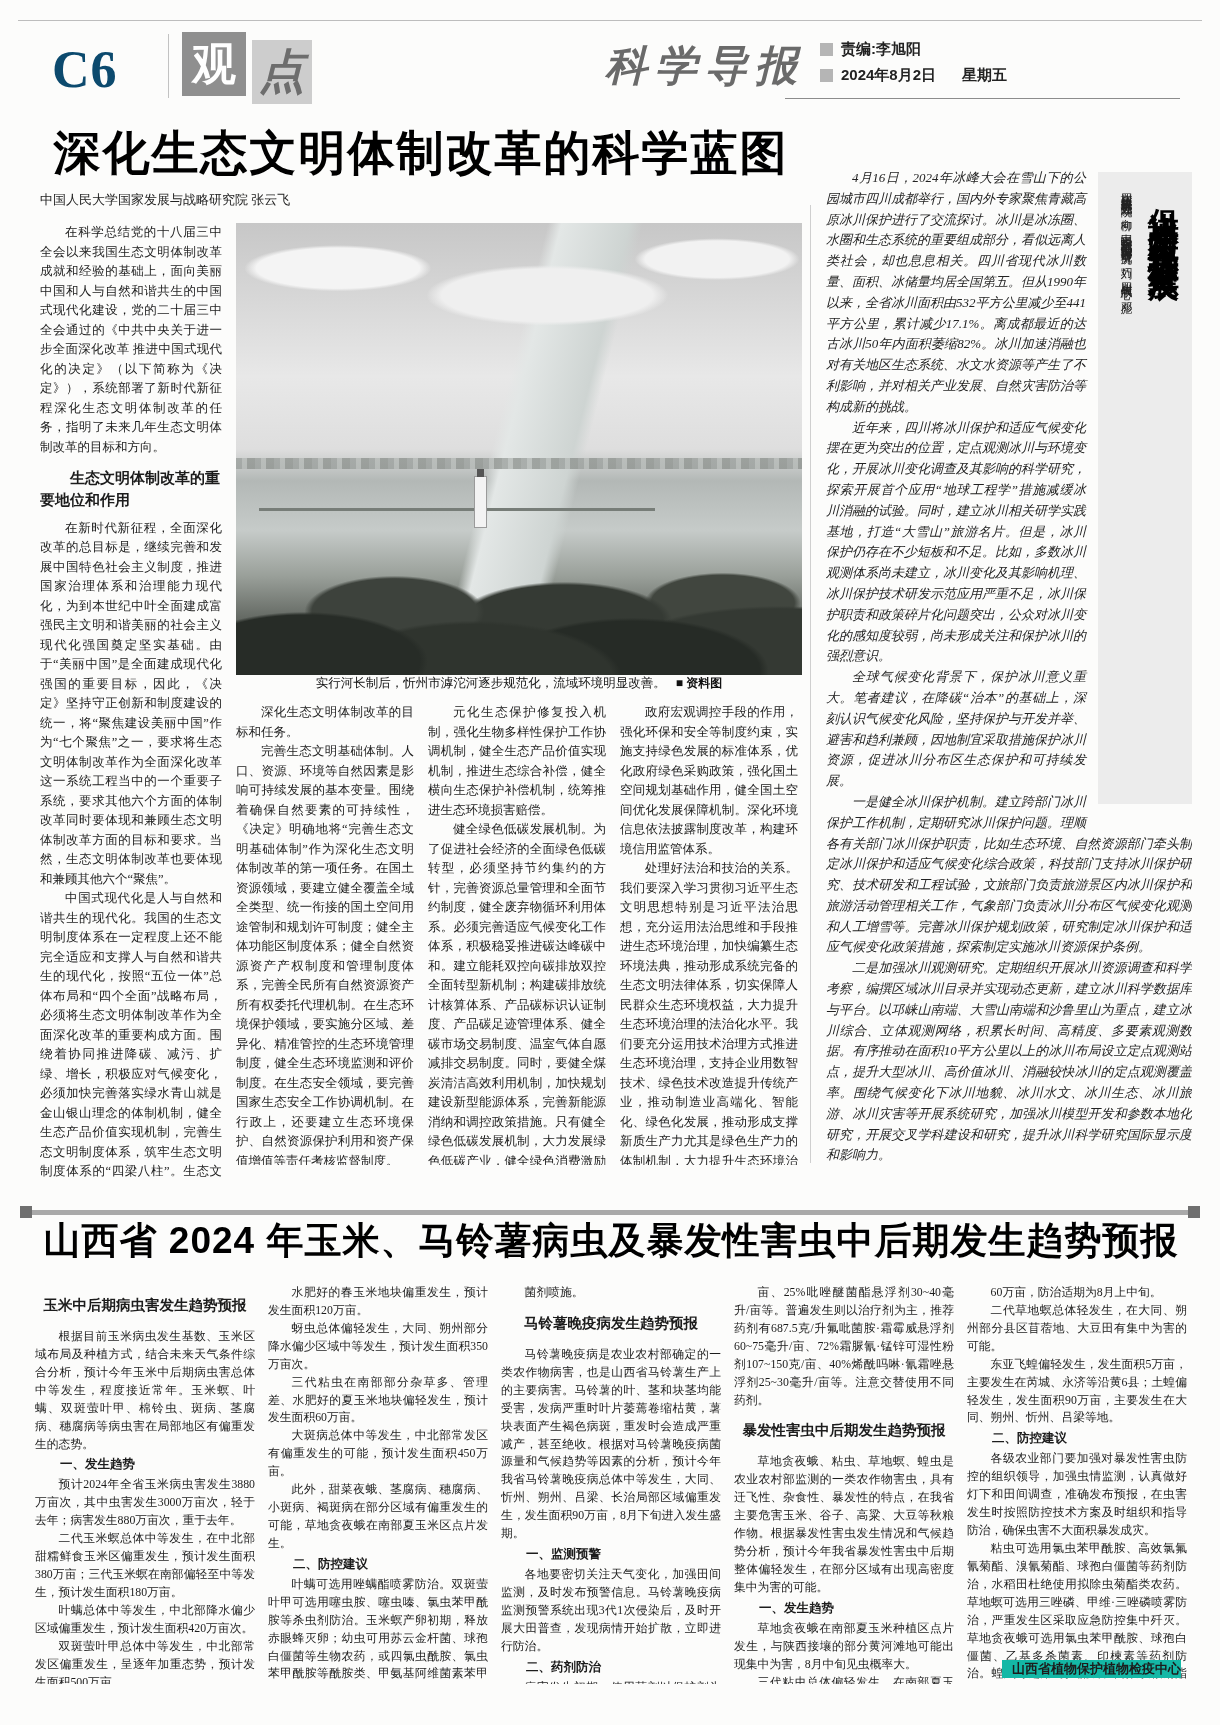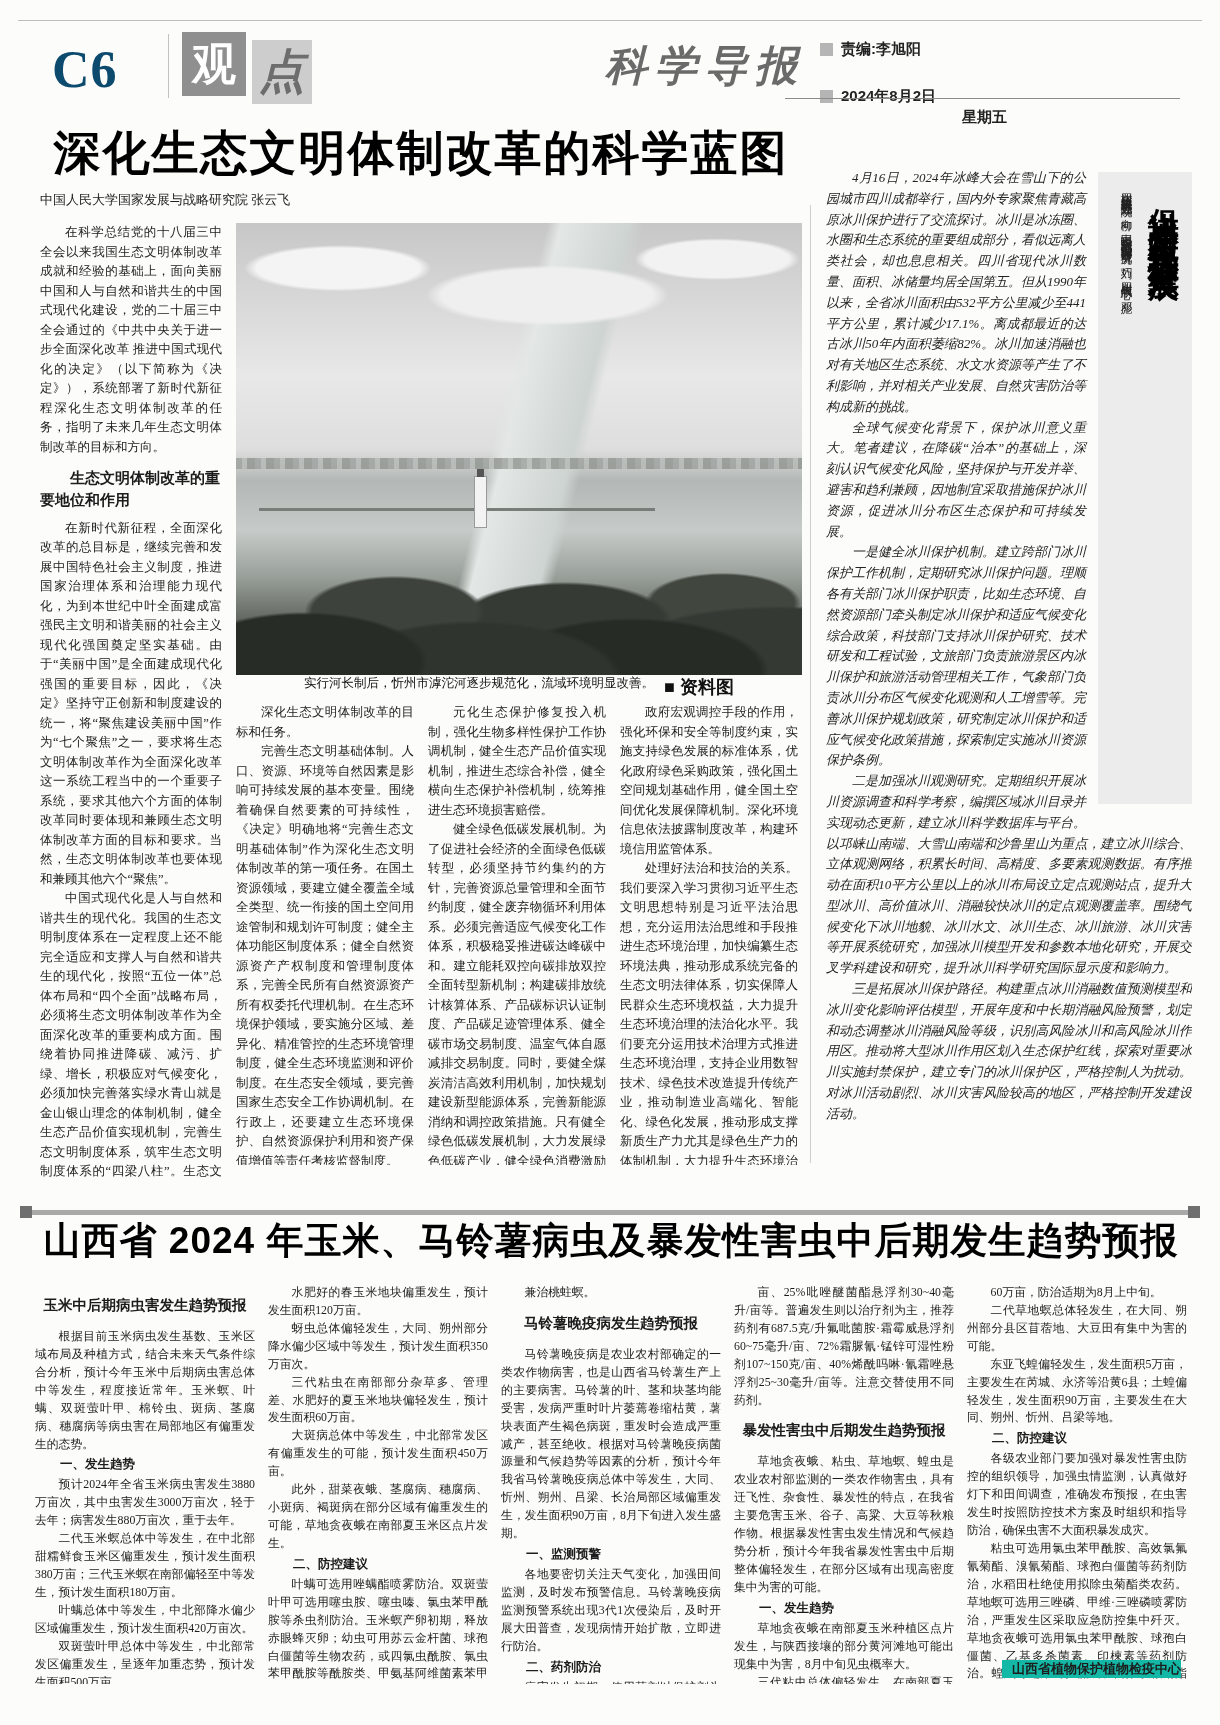--- a/index.html
+++ b/index.html
@@ -16,21 +16,21 @@
              display:flex;align-items:center;justify-content:center;}
   .logo-dian{position:absolute;left:212px;top:8px;width:60px;height:64px;background:#cdcdcd;
              color:#6d6d6d;font-style:italic;font-weight:bold;font-size:46px;
              display:flex;align-items:center;justify-content:center;font-family:"DejaVu Serif",serif;}
   .masthead{position:absolute;right:385px;top:6px;font-style:italic;font-weight:bold;
             font-size:42px;color:#6a6a6a;letter-spacing:8px;font-family:"DejaVu Serif",serif;}
   .hdr-right{position:absolute;right:10px;top:8px;width:360px;font-family:"Liberation Sans",sans-serif;
              font-size:15px;color:#222;}
   .hdr-right .row{display:flex;align-items:center;margin-bottom:7px;font-weight:bold;}
   .sq{display:inline-block;width:13px;height:13px;background:#b5b5b5;margin-right:8px;flex:0 0 aupx;}
-  .weekday{margin-left:26px;margin-top:42px;}
+  .weekday{margin-left:26px;}
   .hdr-underline{position:absolute;right:10px;top:66px;width:395px;height:1px;background:#8c8c8c;}
   
   .main{position:absolute;top:112px;left:40px;width:762px;}
   .main-title{font-family:"Liberation Sans",sans-serif;font-weight:900;font-size:47px;
               text-align:center;letter-spacing:2px;color:#000;margin:10px 0 6px 0;}
   .main-byline{text-align:left;font-size:13px;color:#222;margin-bottom:14px;}
   .main-body{display:flex;gap:14px;}
   .mcol{width:182px;flex:0 0 182px;font-size:12.5px;line-height:1.56;text-align:justify;overflow:hidden;}
   .mcol.first{height:960px;}
   .right-part{flex:1;display:flex;flex-direction:column;}
@@ -47,21 +47,21 @@
     radial-gradient(ellipse 130px 50px at 86% 84%, #41463f 55%, transparent 60%),
     linear-gradient(104deg, transparent 46%, #e3e7e6 48%, #ced4d2 58%, transparent 60%),
     linear-gradient(180deg,#c7c7c7 0%,#e8e8e8 34%,#dedede 50%,#b3b8b6 57%,#c6cbc9 68%,#9aa09a 78%,#565b55 90%,#383d38 100%);}
   .skyline{position:absolute;top:52%;left:0;right:0;height:11px;opacity:.75;
            background:repeating-linear-gradient(90deg,#989d9a 0 6px,#b2b7b4 6px 11px,#8b908c 11px 19px);}
   .bridge{position:absolute;top:63%;left:4%;width:70%;height:3px;background:#777d78;}
   .tower{position:absolute;left:42%;top:56%;width:11px;height:50px;background:#f3f3f3;border:1px solid #9a9a9a;}
   .tower:before{content:"";position:absolute;top:-8px;left:2px;width:7px;height:8px;background:#555;}
   .caption{height:26px;display:flex;justify-content:center;
            font-size:12.5px;color:#111;gap:10px;}
-  .caption .credit{font-family:"Liberation Sans",sans-serif;font-weight:bold;font-size:18px;}
+  .caption .credit{font-family:"Liberation Sans",sans-serif;font-weight:bold;font-size:12px;}
   .sub-cols{display:flex;gap:14px;height:462px;margin-top:2px;}
   .mcol.sub{width:178px;flex:0 0 178px;height:462px;}
   
   .t-p{margin:0;text-indent:2em;}
   .t-h{margin:10px 0 8px 0;font-family:"Liberation Sans",sans-serif;font-weight:bold;
        font-size:15px;text-indent:2em;line-height:1.45;text-align:left;}
   .t-ch{margin:10px 0 12px 0;font-family:"Liberation Sans",sans-serif;font-weight:bold;
         font-size:14.5px;text-align:center;text-indent:0;}
   .t-hb{margin:2px 0;font-family:"Liberation Sans",sans-serif;font-weight:bold;
         font-size:12.5px;text-indent:2em;text-align:left;}
@@ -156,20 +156,21 @@
   </div>
 
   <div class="vrule"></div>
   <div class="sidebar">
     <div class="side-titleblock">
       <div class="v-title">促进冰川分布区生态保护和可持续发展</div>
       <div class="v-authors">四川省环境政策研究与规划院 向柳 中国科学院水利部成都山地灾害与环境研究所 刘巧 四川省气候中心 邓彪</div>
     </div>
     <div>
         <p class="t-p">4月16日，2024年冰峰大会在雪山下的公园城市四川成都举行，国内外专家聚焦青藏高原冰川保护进行了交流探讨。冰川是冰冻圈、水圈和生态系统的重要组成部分，看似远离人类社会，却也息息相关。四川省现代冰川数量、面积、冰储量均居全国第五。但从1990年以来，全省冰川面积由532平方公里减少至441平方公里，累计减少17.1%。离成都最近的达古冰川50年内面积萎缩82%。冰川加速消融也对有关地区生态系统、水文水资源等产生了不利影响，并对相关产业发展、自然灾害防治等构成新的挑战。</p>
+        <p class="t-p">近年来，四川将冰川保护和适应气候变化摆在更为突出的位置，定点观测冰川与环境变化，开展冰川变化调查及其影响的科学研究，探索开展首个应用“地球工程学”措施减缓冰川消融的试验。同时，建立冰川相关研学实践基地，打造“大雪山”旅游名片。但是，冰川保护仍存在不少短板和不足。比如，多数冰川观测体系尚未建立，冰川变化及其影响机理、冰川保护技术研发示范应用严重不足，冰川保护职责和政策碎片化问题突出，公众对冰川变化的感知度较弱，尚未形成关注和保护冰川的强烈意识。</p>
         <p class="t-p">全球气候变化背景下，保护冰川意义重大。笔者建议，在降碳“治本”的基础上，深刻认识气候变化风险，坚持保护与开发并举、避害和趋利兼顾，因地制宜采取措施保护冰川资源，促进冰川分布区生态保护和可持续发展。</p>
         <p class="t-p">一是健全冰川保护机制。建立跨部门冰川保护工作机制，定期研究冰川保护问题。理顺各有关部门冰川保护职责，比如生态环境、自然资源部门牵头制定冰川保护和适应气候变化综合政策，科技部门支持冰川保护研究、技术研发和工程试验，文旅部门负责旅游景区内冰川保护和旅游活动管理相关工作，气象部门负责冰川分布区气候变化观测和人工增雪等。完善冰川保护规划政策，研究制定冰川保护和适应气候变化政策措施，探索制定实施冰川资源保护条例。</p>
         <p class="t-p">二是加强冰川观测研究。定期组织开展冰川资源调查和科学考察，编撰区域冰川目录并实现动态更新，建立冰川科学数据库与平台。以邛崃山南端、大雪山南端和沙鲁里山为重点，建立冰川综合、立体观测网络，积累长时间、高精度、多要素观测数据。有序推动在面积10平方公里以上的冰川布局设立定点观测站点，提升大型冰川、高价值冰川、消融较快冰川的定点观测覆盖率。围绕气候变化下冰川地貌、冰川水文、冰川生态、冰川旅游、冰川灾害等开展系统研究，加强冰川模型开发和参数本地化研究，开展交叉学科建设和研究，提升冰川科学研究国际显示度和影响力。</p>
         <p class="t-p">三是拓展冰川保护路径。构建重点冰川消融数值预测模型和冰川变化影响评估模型，开展年度和中长期消融风险预警，划定和动态调整冰川消融风险等级，识别高风险冰川和高风险冰川作用区。推动将大型冰川作用区划入生态保护红线，探索对重要冰川实施封禁保护，建立专门的冰川保护区，严格控制人为扰动。对冰川活动剧烈、冰川灾害风险较高的地区，严格控制开发建设活动。</p>
       </div>
   </div>
 
   <div class="divider">
     <div class="endsq"></div>
     <div class="bar"></div>
@@ -191,21 +192,21 @@
       <div class="bcol">
           <p class="t-p">水肥好的春玉米地块偏重发生，预计发生面积120万亩。</p>
           <p class="t-p">蚜虫总体偏轻发生，大同、朔州部分降水偏少区域中等发生，预计发生面积350万亩次。</p>
           <p class="t-p">三代粘虫在南部部分杂草多、管理差、水肥好的夏玉米地块偏轻发生，预计发生面积60万亩。</p>
           <p class="t-p">大斑病总体中等发生，中北部常发区有偏重发生的可能，预计发生面积450万亩。</p>
           <p class="t-p">此外，甜菜夜蛾、茎腐病、穗腐病、小斑病、褐斑病在部分区域有偏重发生的可能，草地贪夜蛾在南部夏玉米区点片发生。</p>
           <p class="t-hb">二、防控建议</p>
           <p class="t-p">叶螨可选用唑螨酯喷雾防治。双斑萤叶甲可选用噻虫胺、噻虫嗪、氯虫苯甲酰胺等杀虫剂防治。玉米螟产卵初期，释放赤眼蜂灭卵；幼虫可用苏云金杆菌、球孢白僵菌等生物农药，或四氯虫酰胺、氯虫苯甲酰胺等酰胺类、甲氨基阿维菌素苯甲酸盐、乙基多杀菌素、四唑虫酰胺等杀虫剂喷雾防治，兼治桃蛀螟、棉铃虫等钻蛀性害虫。大小斑病可选用枯草芽孢杆菌、井冈霉素A、苯醚甲环唑、吡唑醚菌酯、丙环·嘧菌酯等杀</p>
         </div>
       <div class="bcol">
-          <p class="t-p">兼治桃蛀螟。</p>
+          <p class="t-p">菌剂喷施。</p>
           <p class="t-ch">马铃薯晚疫病发生趋势预报</p>
           <p class="t-p">马铃薯晚疫病是农业农村部确定的一类农作物病害，也是山西省马铃薯生产上的主要病害。马铃薯的叶、茎和块茎均能受害，发病严重时叶片萎蔫卷缩枯黄，薯块表面产生褐色病斑，重发时会造成严重减产，甚至绝收。根据对马铃薯晚疫病菌源量和气候趋势等因素的分析，预计今年我省马铃薯晚疫病总体中等发生，大同、忻州、朔州、吕梁、长治局部区域偏重发生，发生面积90万亩，8月下旬进入发生盛期。</p>
           <p class="t-hb">一、监测预警</p>
           <p class="t-p">各地要密切关注天气变化，加强田间监测，及时发布预警信息。马铃薯晚疫病监测预警系统出现3代1次侵染后，及时开展大田普查，发现病情开始扩散，立即进行防治。</p>
           <p class="t-hb">二、药剂防治</p>
           <p class="t-p">病害发生初期，使用药剂以保护剂为主，推荐药剂有75%代森锰锌水分散粒剂128~192克/亩、60%丙森·霜脲氰可湿性粉剂80~100克/</p>
         </div>
       <div class="bcol">
           <p class="t-p">亩、25%吡唑醚菌酯悬浮剂30~40毫升/亩等。普遍发生则以治疗剂为主，推荐药剂有687.5克/升氟吡菌胺·霜霉威悬浮剂60~75毫升/亩、72%霜脲氰·锰锌可湿性粉剂107~150克/亩、40%烯酰吗啉·氰霜唑悬浮剂25~30毫升/亩等。注意交替使用不同药剂。</p>
           <p class="t-ch">暴发性害虫中后期发生趋势预报</p>

